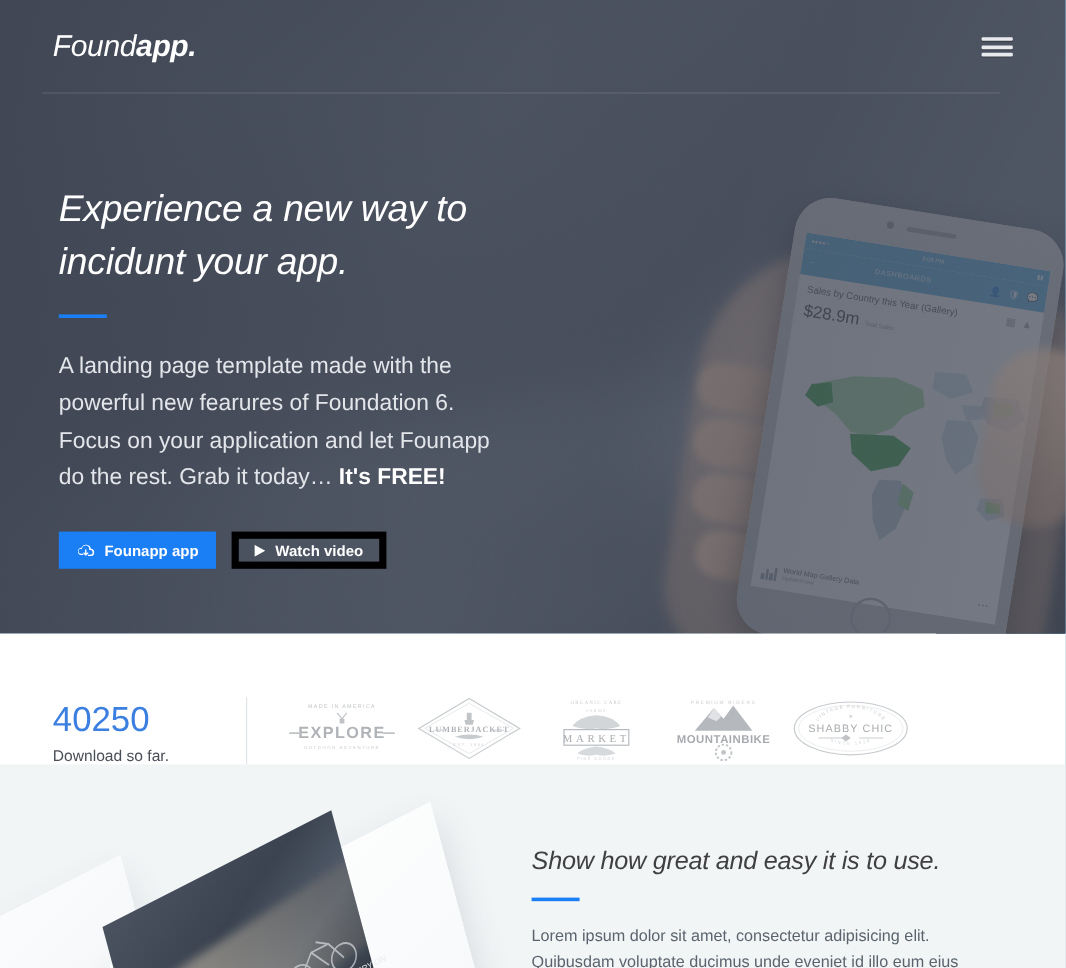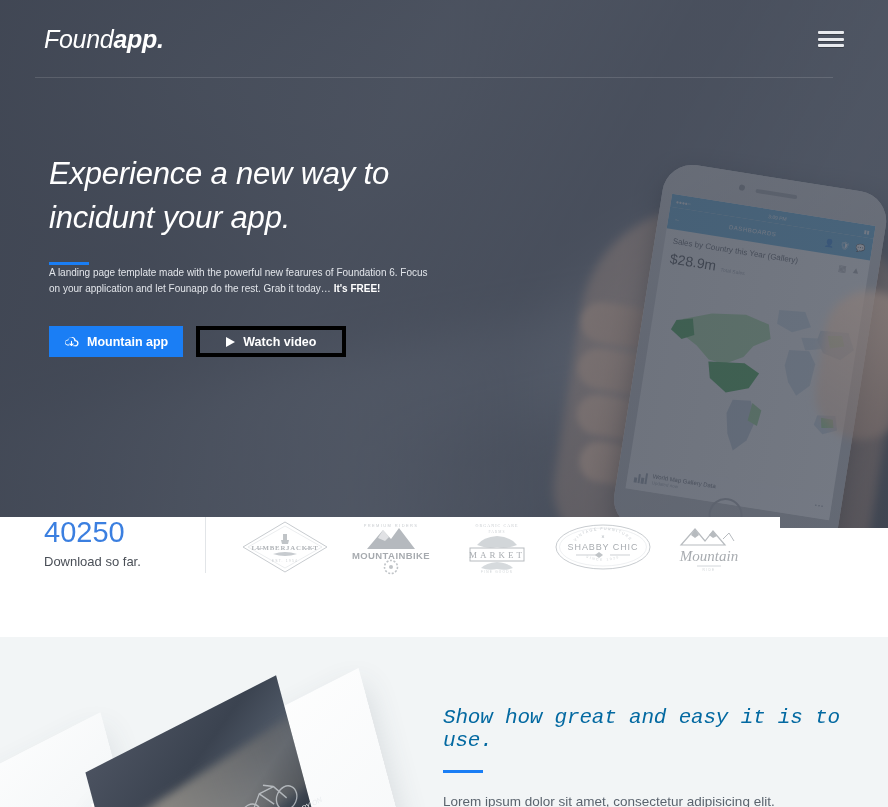--- a/index.html
+++ b/index.html
@@ -224,21 +224,22 @@
     line-height: 1.42;
     color: #ffffff;
     letter-spacing: -.2px;
   }
   .accent-rule {
     width: 40px; height: 3px;
     background: #1a7ef5;
     margin: 22px 0 0 0;
   }
   .hero-p {
-    font-size: 10px;
+    margin-top: 26px;
+    font-size: 19px;
     line-height: 1.62;
     color: #e2e5ea;
     width: 385px;
   }
   .hero-p b { font-weight: 700; color: #ffffff; }
 
   .hero-btns { margin-top: 29px; display: flex; gap: 13px; }
   .btn {
     display: inline-flex; align-items: center; gap: 8px;
     height: 31px;
@@ -246,32 +247,32 @@
     font-size: 12.5px;
     font-weight: 700;
     cursor: pointer;
     border: none;
     font-family: "Liberation Sans", sans-serif;
   }
   .btn-primary { background: #1a7ef5; color: #ffffff; }
   .btn-ghost {
     background: transparent;
     color: #ffffff;
-    border: 4px solid #000000;
-    padding: 0 26px;
+    border: 6px solid #000000;
+    padding: 0 13px;
   }
   .btn .ico { display: inline-flex; align-items: center; font-size: 13px; line-height: 1; }
   .btn-ghost .ico { font-size: 9px; }
 
   
   .stats {
-    position: absolute; left: 0; top: 517px;
+    position: absolute; left: 0; top: 528px;
     width: 780px; height: 109px;
     background: #ffffff;
-    display: flex; align-items: flex-start;
+    display: flex; align-items: flex-end;
   }
   .stat-block { width: 224px; padding-left: 44px; }
   .stat-num {
     font-size: 29px;
     font-weight: 300;
     color: #3b7fe0;
     line-height: 1.1;
   }
   .stat-label {
     margin-top: 5px;
@@ -345,23 +346,22 @@
 
   .showcase-copy {
     position: absolute;
     left: 443px; top: 706px;
     width: 420px;
   }
   .showcase-h2 {
     font-size: 21px;
     font-weight: 300;
     font-style: italic;
-    color: #0369a1;
+    color: #404040;
     letter-spacing: -.2px;
-    font-family: Liberation Mono, monospace;
   }
   .showcase-copy .accent-rule { margin-top: 18px; }
   .showcase-p {
     margin-top: 18px;
     font-size: 13.5px;
     line-height: 1.62;
     color: #5b646e;
     width: 400px;
   }
 </style>
@@ -485,21 +485,21 @@
         <span>A landing page template made with the powerful new fearures of Foundation 6. Focus on your application and let Founapp do the rest. Grab it today… </span><b>It's FREE!</b>
       </p>
       <div class="hero-btns">
         <button class="btn btn-primary">
           <span class="ico">
             <svg width="15" height="12" viewBox="0 0 15 12" xmlns="http://www.w3.org/2000/svg">
               <path d="M11.7 4.3a4 4 0 0 0-7.7-.8A3 3 0 0 0 3.2 9.4h2.2v-1H3.3a2 2 0 0 1 .2-4l.7.07.2-.7a3 3 0 0 1 5.9.7v.8h.9a2 2 0 0 1 0 4.1h-1.9v1h1.9a3 3 0 0 0 .5-6.1z" fill="#ffffff"></path>
               <path d="M7.5 5.2v4.3m0 0L5.9 7.9m1.6 1.6 1.6-1.6" stroke="#ffffff" stroke-width="1.1" fill="none" stroke-linecap="round" stroke-linejoin="round"></path>
             </svg>
           </span>
-          <span>Mountain app</span>
+          <span>Founapp app</span>
         </button>
         <button class="btn btn-ghost">
           <span class="ico">
             <svg width="9" height="10" viewBox="0 0 9 10" xmlns="http://www.w3.org/2000/svg">
               <path d="M0 0 L9 5 L0 10 Z" fill="#ffffff"></path>
             </svg>
           </span>
           <span>Watch video</span>
         </button>
       </div>
@@ -508,54 +508,64 @@
 
   <section class="stats">
     <div class="stat-block">
       <div class="stat-num">40250</div>
       <div class="stat-label">Download so far.</div>
     </div>
     <div class="stat-divider"></div>
 
     <div class="logos">
 
+      <div class="brand">
+        <svg width="96" height="52" viewBox="0 0 96 52" xmlns="http://www.w3.org/2000/svg">
+          <text x="48" y="9" font-family="Liberation Sans, sans-serif" font-size="4.5" fill="#8d949b" text-anchor="middle" letter-spacing="1.1">MADE IN AMERICA</text>
+          <path d="M44 13 l4 5 l4 -5" fill="none" stroke="#8d949b" stroke-width="1"></path>
+          <path d="M46 18 h4 v4 h-4 z" fill="#8d949b"></path>
+          <text x="48" y="34" font-family="Liberation Sans, sans-serif" font-size="13.5" font-weight="bold" fill="#6e757c" text-anchor="middle" letter-spacing="1.2">EXPLORE</text>
+          <path d="M4 30 h10 M82 30 h10" stroke="#8d949b" stroke-width="1.4"></path>
+          <text x="48" y="43" font-family="Liberation Sans, sans-serif" font-size="3.6" fill="#9ba2a9" text-anchor="middle" letter-spacing="1.3">OUTDOOR ADVENTURE</text>
+        </svg>
+      </div>
 
       <div class="brand">
         <svg width="90" height="56" viewBox="0 0 90 56" xmlns="http://www.w3.org/2000/svg">
           <path d="M45 3 L87 28 L45 53 L3 28 Z" fill="none" stroke="#9aa1a8" stroke-width="1"></path>
           <path d="M45 7 L82 28 L45 49 L8 28 Z" fill="none" stroke="#c3c9ce" stroke-width=".6"></path>
           <path d="M43 15 h4 v7 h-4 z" fill="#8d949b"></path>
           <path d="M41 21 h8 l-1 4 h-6 z" fill="#8d949b"></path>
           <text x="45" y="31" font-family="Liberation Serif, serif" font-size="6.8" font-weight="bold" fill="#6e757c" text-anchor="middle" letter-spacing=".8">LUMBERJACKET</text>
           <path d="M16 29.5 h8 M66 29.5 h8" stroke="#9aa1a8" stroke-width=".8"></path>
           <path d="M33 35 q12 -4 24 0 q-12 4 -24 0 z" fill="#9aa1a8"></path>
           <text x="45" y="43" font-family="Liberation Sans, sans-serif" font-size="3.4" fill="#a3aab0" text-anchor="middle" letter-spacing="1.2">EST. 1954</text>
         </svg>
       </div>
 
       <div class="brand">
-        <svg width="92" height="56" viewBox="0 0 92 56" xmlns="http://www.w3.org/2000/svg">
-          <text x="46" y="8" font-family="Liberation Sans, sans-serif" font-size="4" fill="#9aa1a8" text-anchor="middle" letter-spacing="1.4">PREMIUM RIDERS</text>
-          <path d="M22 30 L38 11 L46 20 L54 9 L70 30 Z" fill="#79818a"></path>
-          <path d="M38 11 L44 18 L40 22 L33 19 Z" fill="#ffffff" opacity=".6"></path>
-          <text x="46" y="40" font-family="Liberation Sans, sans-serif" font-size="9.5" font-weight="bold" fill="#5f666e" text-anchor="middle" letter-spacing=".4">MOUNTAINBIKE</text>
-          <circle cx="46" cy="48" r="6.5" fill="none" stroke="#8d949b" stroke-width="1.6" stroke-dasharray="2 1.6"></circle>
-          <circle cx="46" cy="48" r="2" fill="#8d949b"></circle>
-        </svg>
-      </div>
-
-      <div class="brand">
         <svg width="94" height="56" viewBox="0 0 94 56" xmlns="http://www.w3.org/2000/svg">
           <text x="47" y="8" font-family="Liberation Serif, serif" font-size="4" fill="#9aa1a8" text-anchor="middle" letter-spacing="1.1">ORGANIC CARE</text>
           <text x="47" y="14" font-family="Liberation Serif, serif" font-size="3.6" fill="#a5acb2" text-anchor="middle" letter-spacing="1">FARMS</text>
           <path d="M47 17 q-14 1 -20 9 q10 4 20 2 q10 2 20 -2 q-6 -8 -20 -9 z" fill="#aeb5bb"></path>
           <rect x="20" y="29" width="54" height="13" fill="none" stroke="#7d848b" stroke-width="1"></rect>
           <text x="47" y="39" font-family="Liberation Serif, serif" font-size="9" fill="#5f666e" text-anchor="middle" letter-spacing="3">MARKET</text>
           <path d="M47 43 q-11 1 -16 6 q8 3 16 1 q8 2 16 -1 q-5 -5 -16 -6 z" fill="#b6bdc3"></path>
           <text x="47" y="54" font-family="Liberation Sans, sans-serif" font-size="3.2" fill="#a5acb2" text-anchor="middle" letter-spacing="1.2">FINE GOODS</text>
+        </svg>
+      </div>
+
+      <div class="brand">
+        <svg width="92" height="56" viewBox="0 0 92 56" xmlns="http://www.w3.org/2000/svg">
+          <text x="46" y="8" font-family="Liberation Sans, sans-serif" font-size="4" fill="#9aa1a8" text-anchor="middle" letter-spacing="1.4">PREMIUM RIDERS</text>
+          <path d="M22 30 L38 11 L46 20 L54 9 L70 30 Z" fill="#79818a"></path>
+          <path d="M38 11 L44 18 L40 22 L33 19 Z" fill="#ffffff" opacity=".6"></path>
+          <text x="46" y="40" font-family="Liberation Sans, sans-serif" font-size="9.5" font-weight="bold" fill="#5f666e" text-anchor="middle" letter-spacing=".4">MOUNTAINBIKE</text>
+          <circle cx="46" cy="48" r="6.5" fill="none" stroke="#8d949b" stroke-width="1.6" stroke-dasharray="2 1.6"></circle>
+          <circle cx="46" cy="48" r="2" fill="#8d949b"></circle>
         </svg>
       </div>
 
       <div class="brand">
         <svg width="98" height="52" viewBox="0 0 98 52" xmlns="http://www.w3.org/2000/svg">
           <ellipse cx="49" cy="26" rx="47" ry="22" fill="none" stroke="#9aa1a8" stroke-width="1"></ellipse>
           <ellipse cx="49" cy="26" rx="43.5" ry="19" fill="none" stroke="#cdd2d6" stroke-width=".6"></ellipse>
           <path id="arc-top" d="M20 26 a29 17 0 0 1 58 0" fill="none"></path>
           <text font-family="Liberation Sans, sans-serif" font-size="3.8" fill="#9aa1a8" letter-spacing="1.3">
             <textPath href="#arc-top" startOffset="50%" text-anchor="middle">VINTAGE FURNITURE</textPath>
@@ -564,31 +574,20 @@
           <text x="49" y="29" font-family="Liberation Sans, sans-serif" font-size="9" fill="#5f666e" text-anchor="middle" letter-spacing=".9">SHABBY CHIC</text>
           <path d="M22 34 h20 M56 34 h20" stroke="#9aa1a8" stroke-width=".9"></path>
           <path d="M45 31 l4 3 l-4 3 l-4 -3 z" fill="#8d949b"></path>
           <path id="arc-bot" d="M22 28 a28 16 0 0 0 54 0" fill="none"></path>
           <text font-family="Liberation Sans, sans-serif" font-size="3.4" fill="#a5acb2" letter-spacing="1.6">
             <textPath href="#arc-bot" startOffset="50%" text-anchor="middle">SINCE 1928</textPath>
           </text>
         </svg>
       </div>
 
-      <div class="brand">
-        <svg width="96" height="52" viewBox="0 0 96 52" xmlns="http://www.w3.org/2000/svg">
-          <path d="M20 24 L34 8 L44 20 L52 10 L64 24 Z" fill="none" stroke="#7d848b" stroke-width="1.2"></path>
-          <path d="M30 14 L34 8 L38 14 L34 17 Z" fill="#7d848b"></path>
-          <path d="M48 14 L52 10 L56 15 L52 17 Z" fill="#7d848b"></path>
-          <path d="M62 18 l6 -6 l5 8" fill="none" stroke="#7d848b" stroke-width="1"></path>
-          <text x="48" y="40" font-family="Liberation Serif, serif" font-style="italic" font-size="15" fill="#5f666e" text-anchor="middle">Mountain</text>
-          <path d="M36 45 h24" stroke="#9aa1a8" stroke-width=".8"></path>
-          <text x="48" y="50" font-family="Liberation Sans, sans-serif" font-size="3.2" fill="#a5acb2" text-anchor="middle" letter-spacing="1.4">RIDE</text>
-        </svg>
-      </div>
 
     </div>
   </section>
 
   <section class="showcase">
     <div class="mock-area">
       <div class="mock-sheet-2"></div>
       <div class="mock-sheet">
         
       </div>

